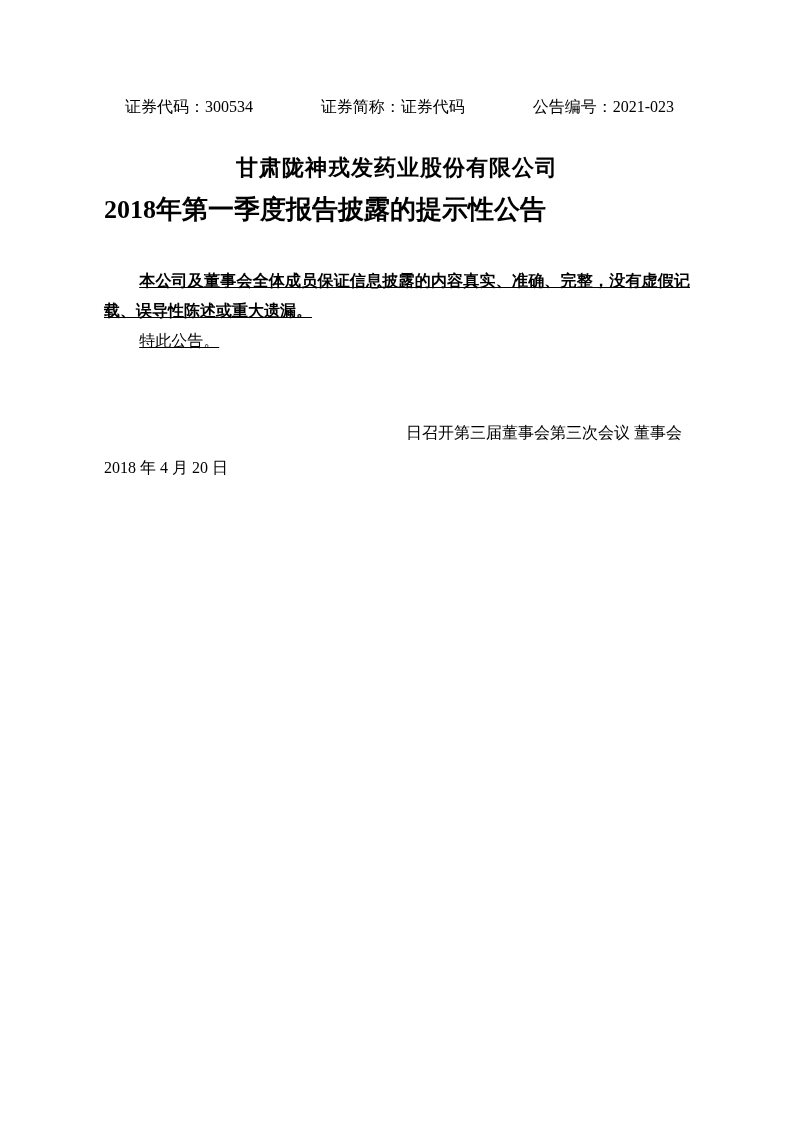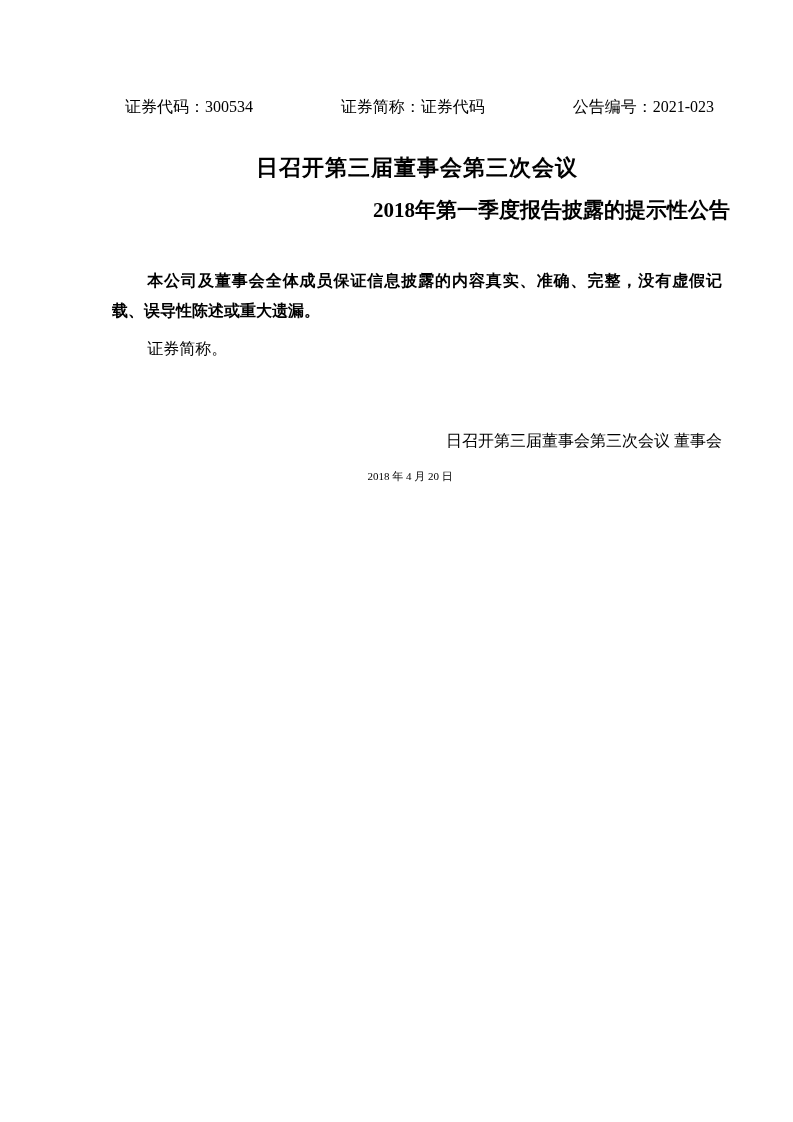--- a/index.html
+++ b/index.html
@@ -8,21 +8,21 @@
     background: #ffffff;
   }
   .page {
     position: relative;
     width: 793px;
     height: 798px;
     box-sizing: border-box;
     background: #ffffff;
     color: #000000;
     font-family: "Liberation Serif", "DejaVu Serif", serif;
-    padding: 98px 63px 0 104px;
+    padding: 98px 103px 0 104px;
     overflow: hidden;
   }
   .header-row {
     display: flex;
     justify-content: space-between;
     align-items: baseline;
     font-size: 16px;
     line-height: 18px;
     padding: 0 16px 0 21px;
     white-space: nowrap;
@@ -30,33 +30,34 @@
   .doc-title {
     margin: 38px 0 0 0;
     text-align: center;
     font-size: 22px;
     line-height: 28px;
     font-weight: bold;
     letter-spacing: 1px;
   }
   .doc-subtitle {
     margin: 14px 0 0 0;
-    text-align: right;
-    font-size: 21px;
+    text-align: left;
+    font-size: 26px;
     line-height: 28px;
     font-weight: bold;
   }
   p.para {
-    margin: 8px;
+    margin: 0;
     font-size: 16px;
     line-height: 30px;
     text-align: justify;
     text-justify: inter-ideograph;
     text-indent: 2.2em;
     word-break: break-all;
+    text-decoration: underline;
   }
   .disclaimer {
     margin-top: 42px !important;
     font-weight: bold;
   }
   .para-first {
     margin-top: 32px !important;
   }
   .para-second {
     margin-top: 5px !important;
@@ -66,44 +67,44 @@
   }
   .signature {
     margin-top: 62px;
     font-size: 16px;
     line-height: 30px;
     text-align: right;
     padding-right: 8px;
   }
   .sig-date {
     margin-top: 5px;
-    font-size: 11px;
+    font-size: 16px;
     line-height: 30px;
-    text-align: center;
+    text-align: left;
     padding-right: 14px;
   }
 </style>
 </head>
 <body>
 
 <div class="page">
 
   <div class="header-row">
     <span>证券代码：300534</span>
     <span>证券简称：证券代码</span>
     <span>公告编号：2021-023</span>
   </div>
 
-  <h1 class="doc-title">日召开第三届董事会第三次会议</h1>
+  <h1 class="doc-title">甘肃陇神戎发药业股份有限公司</h1>
 
   <h2 class="doc-subtitle">2018年第一季度报告披露的提示性公告</h2>
 
   <p class="para disclaimer">本公司及董事会全体成员保证信息披露的内容真实、准确、完整，没有虚假记载、误导性陈述或重大遗漏。</p>
 
 
 
-  <p class="para closing">证券简称。</p>
+  <p class="para closing">特此公告。</p>
 
   <div class="signature">日召开第三届董事会第三次会议 董事会</div>
 
   <div class="sig-date">2018 年 4 月 20 日</div>
 
 </div>
 
 </body></html>

